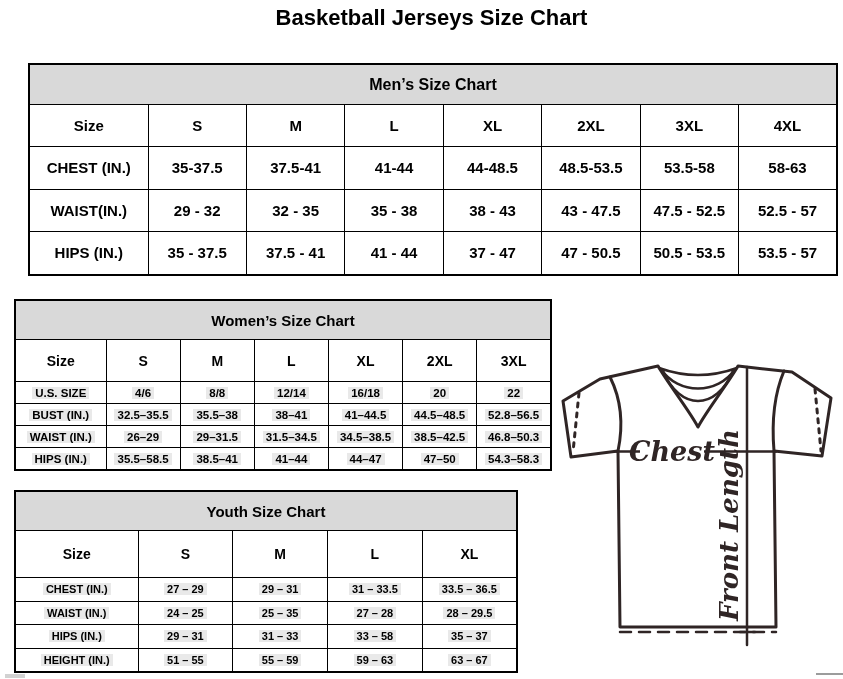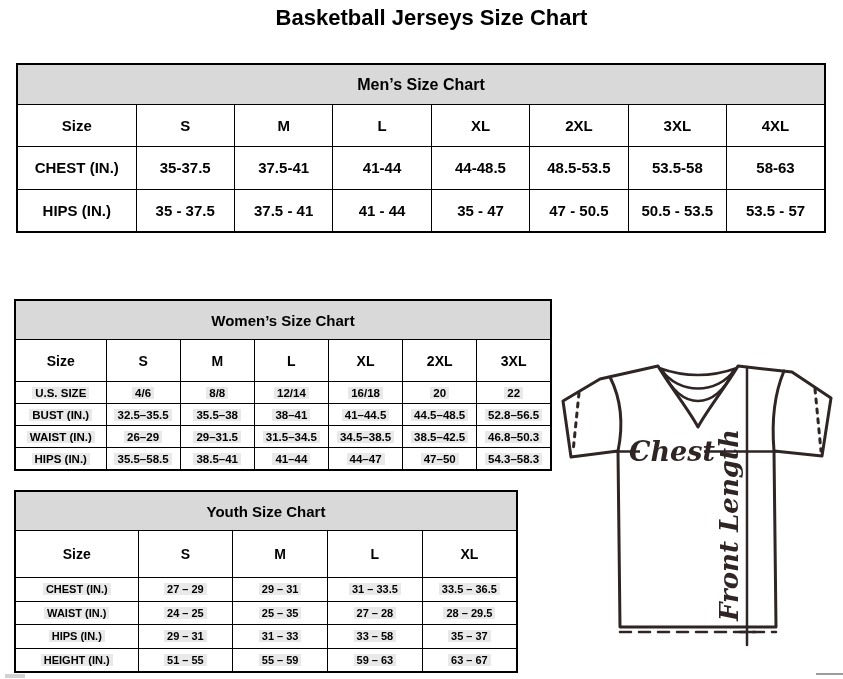--- a/index.html
+++ b/index.html
@@ -14,21 +14,21 @@
   table.size-table{
     position:absolute;border-collapse:collapse;table-layout:fixed;
     border:2px solid #000;background:#fff;
   }
   .size-table th,.size-table td{
     border:1px solid #000;text-align:center;vertical-align:middle;
     padding:0;font-weight:bold;color:#000;white-space:nowrap;
   }
   .band-row th{background:#d9d9d9;font-size:16px;}
   
-  .mens{left:16px;top:63px;width:810px;border-radius:9px;}
+  .mens{left:28px;top:63px;width:810px;border-radius:9px;}
   .mens .band-row th{height:39px;}
   .mens .size-row th{height:41px;font-size:15px;}
   .mens tbody th,.mens tbody td{height:41.5px;font-size:15px;}
   .mens col.c-label{width:119px;}
   
   .womens{left:14px;top:299px;width:538px;}
   .womens .band-row th{height:38px;font-size:15px;}
   .womens .size-row th{height:41px;font-size:14px;}
   .womens tbody th,.womens tbody td{height:21px;font-size:11.5px;}
   .womens col.c-label{width:91px;}
@@ -86,25 +86,35 @@
         <th>CHEST (IN.)</th>
         <td>35-37.5</td>
         <td>37.5-41</td>
         <td>41-44</td>
         <td>44-48.5</td>
         <td>48.5-53.5</td>
         <td>53.5-58</td>
         <td>58-63</td>
       </tr>
       <tr>
+        <th>WAIST(IN.)</th>
+        <td>29 - 32</td>
+        <td>32 - 35</td>
+        <td>35 - 38</td>
+        <td>38 - 43</td>
+        <td>43 - 47.5</td>
+        <td>47.5 - 52.5</td>
+        <td>52.5 - 57</td>
+      </tr>
+      <tr>
         <th>HIPS (IN.)</th>
         <td>35 - 37.5</td>
         <td>37.5 - 41</td>
         <td>41 - 44</td>
-        <td>35 - 47</td>
+        <td>37 - 47</td>
         <td>47 - 50.5</td>
         <td>50.5 - 53.5</td>
         <td>53.5 - 57</td>
       </tr>
     </tbody>
   </table>
 
 <table class="size-table womens">
     <colgroup>
       <col class="c-label">

